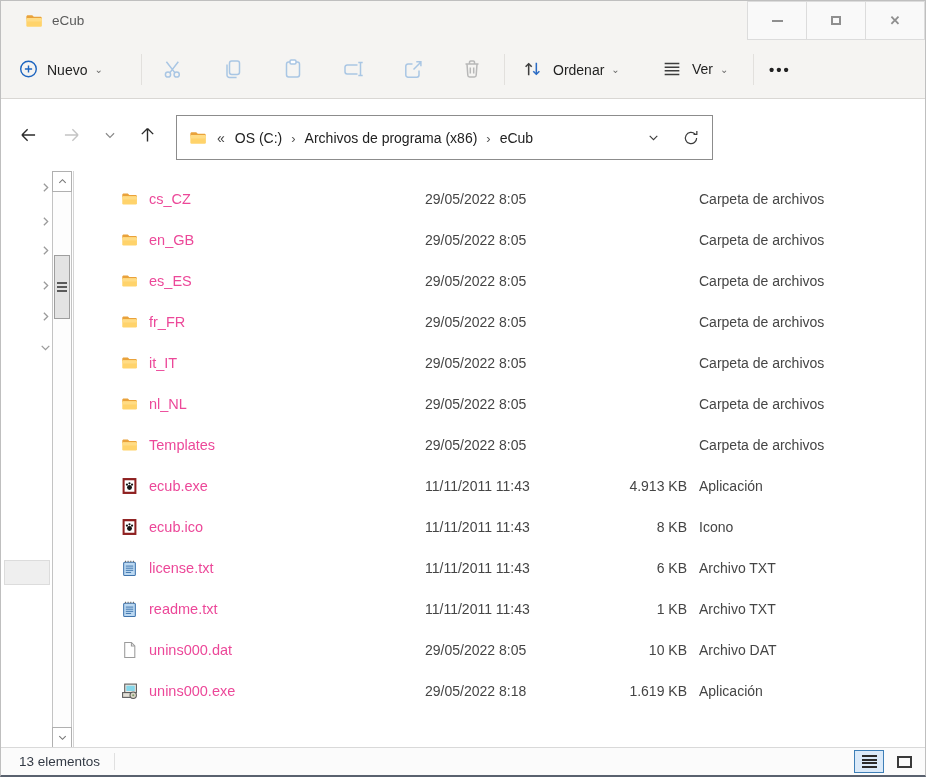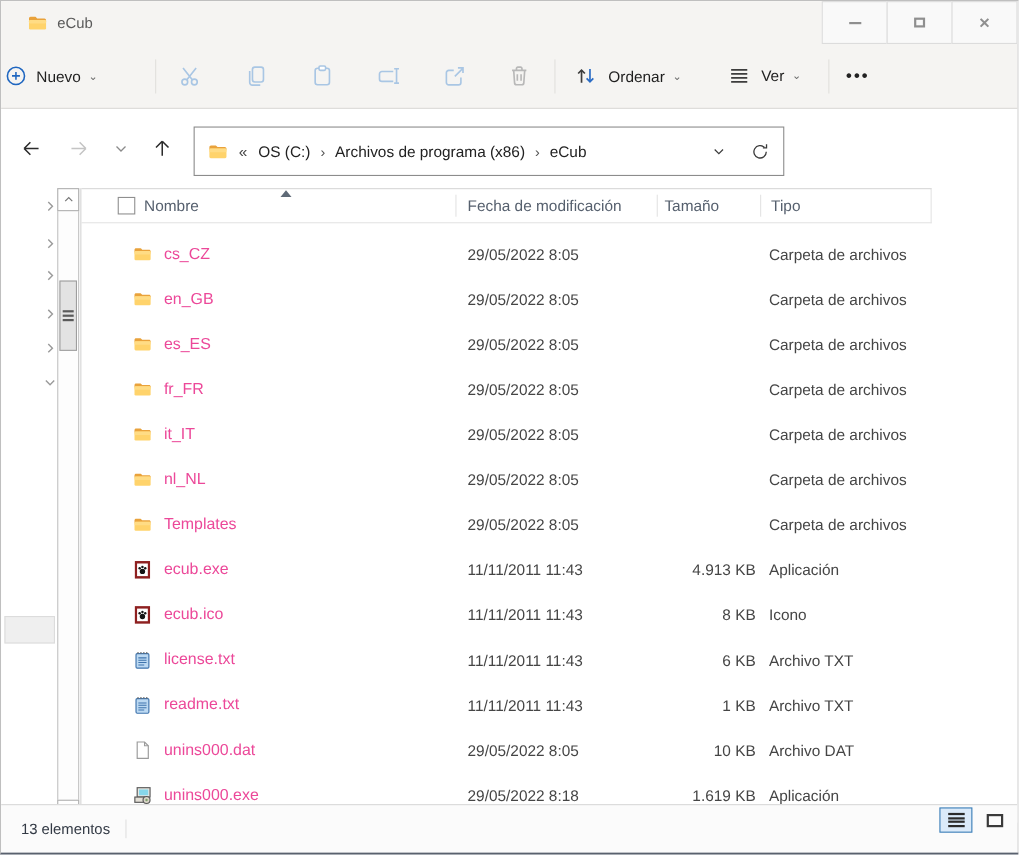--- a/index.html
+++ b/index.html
@@ -67,21 +67,21 @@
   .rows { margin-top:7px; }
   .row { position:relative; height:41px; }
   .row span { position:absolute; top:50%; transform:translateY(-50%); white-space:nowrap; }
   .ric { left:47px; width:17px; height:17px; }
   .rname { left:75px; font-size:14.5px; color:#ec4899; }
   .rdate { left:351px; font-size:14px; color:#454545; }
   .rsize { left:523px; width:90px; text-align:right; font-size:14px; color:#454545; }
   .rtype { left:625px; font-size:14px; color:#454545; }
 
   
-  .status { position:absolute; left:0; right:0; bottom:0; height:44px; background:#fbfbfb;
+  .status { position:absolute; left:0; right:0; bottom:0; height:28px; background:#fbfbfb;
             border-top:1px solid #d9d9d9; display:flex; align-items:center; }
   .count { font-size:13.5px; color:#333a45; margin-left:18px; }
   .sdiv { width:1px; height:17px; background:#e0e0e0; margin-left:14px; }
   .viewbtns { position:absolute; right:6px; top:2px; display:flex; gap:5px; }
   .vbtn { width:30px; height:23px; display:flex; align-items:center; justify-content:center; }
   .vbtn.sel { border:1px solid #3e7fb7; background:#dbeaf9; }
   .vlines i { display:block; width:15px; height:2px; background:#2b2b2b; margin:1.5px 0; }
   .vsquare { width:15px; height:12px; border:2px solid #3a3a3a; background:transparent; }
 
   svg { display:block; }
@@ -109,21 +109,21 @@
       <div class="wbtn">
           <span class="glyph-max"></span>
         </div>
       <div class="wbtn">
           <span class="glyph-close">✕</span>
         </div>
     </div>
   </div>
 
   <div class="toolbar">
-    <div class="tb" style="left:4px">
+    <div class="tb" style="left:18px">
       <span>
         <svg width="19" height="19" viewBox="0 0 20 20">
             <circle cx="10" cy="10" r="8.2" fill="none" stroke="#1f66c0" stroke-width="1.5"></circle>
             <path d="M10 6.2v7.6M6.2 10h7.6" stroke="#1f66c0" stroke-width="1.5"></path>
           </svg>
       </span>
       <span class="tlabel">Nuevo</span>
       <span class="tchev">⌄</span>
     </div>
     <div class="tdiv" style="left:140px"></div>
@@ -314,31 +314,20 @@
         </div>
       <div class="sbtn" style="bottom:0">
         <svg width="11" height="11" viewBox="0 0 24 24" fill="none" stroke="#777" stroke-width="2.4">
             <path d="M5 9l7 7 7-7"></path>
           </svg>
       </div>
     </div>
     <div class="rail-sep"></div>
 
     <div class="panel">
-      <div class="hdr">
-        <span class="cb"></span>
-        <span class="hcol" style="left:57px">Nombre</span>
-        <span class="hsort"></span>
-        <span class="hd" style="left:340px"></span>
-        <span class="hcol" style="left:351px">Fecha de modificación</span>
-        <span class="hd" style="left:523px"></span>
-        <span class="hcol" style="left:530px">Tamaño</span>
-        <span class="hd" style="left:617px"></span>
-        <span class="hcol" style="left:627px">Tipo</span>
-      </div>
       <div class="rows">
           <div class="row">
             <span class="ric">
               <svg width="17" height="17" viewBox="0 0 16 16">
                 <path d="M1.2 4.2c0-.7.6-1.3 1.3-1.3h3.4c.4 0 .7.1 1 .4l.9.9h5.9c.7 0 1.3.6 1.3 1.3v.8H1.2z" fill="#e9a23b"></path>
                 <rect x="1.2" y="5.4" width="13.8" height="7.8" rx="1.1" fill="#ffd36b"></rect>
                 <rect x="1.2" y="5.4" width="13.8" height="3" rx="1.1" fill="#ffdc85"></rect>
               </svg>
             </span>
             <span class="rname">cs_CZ</span>

